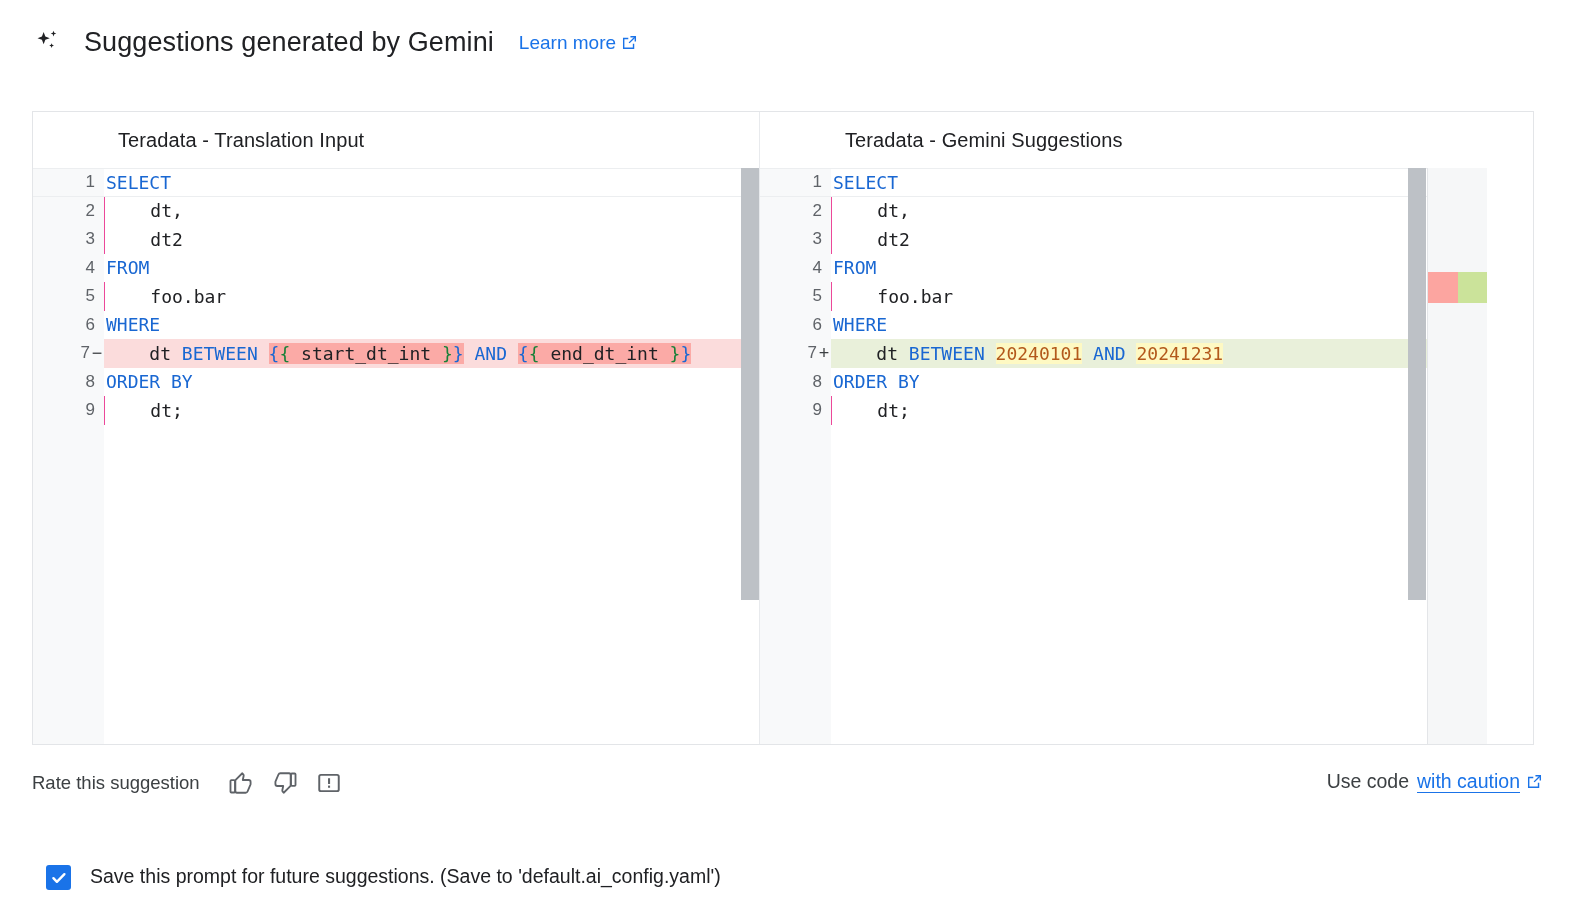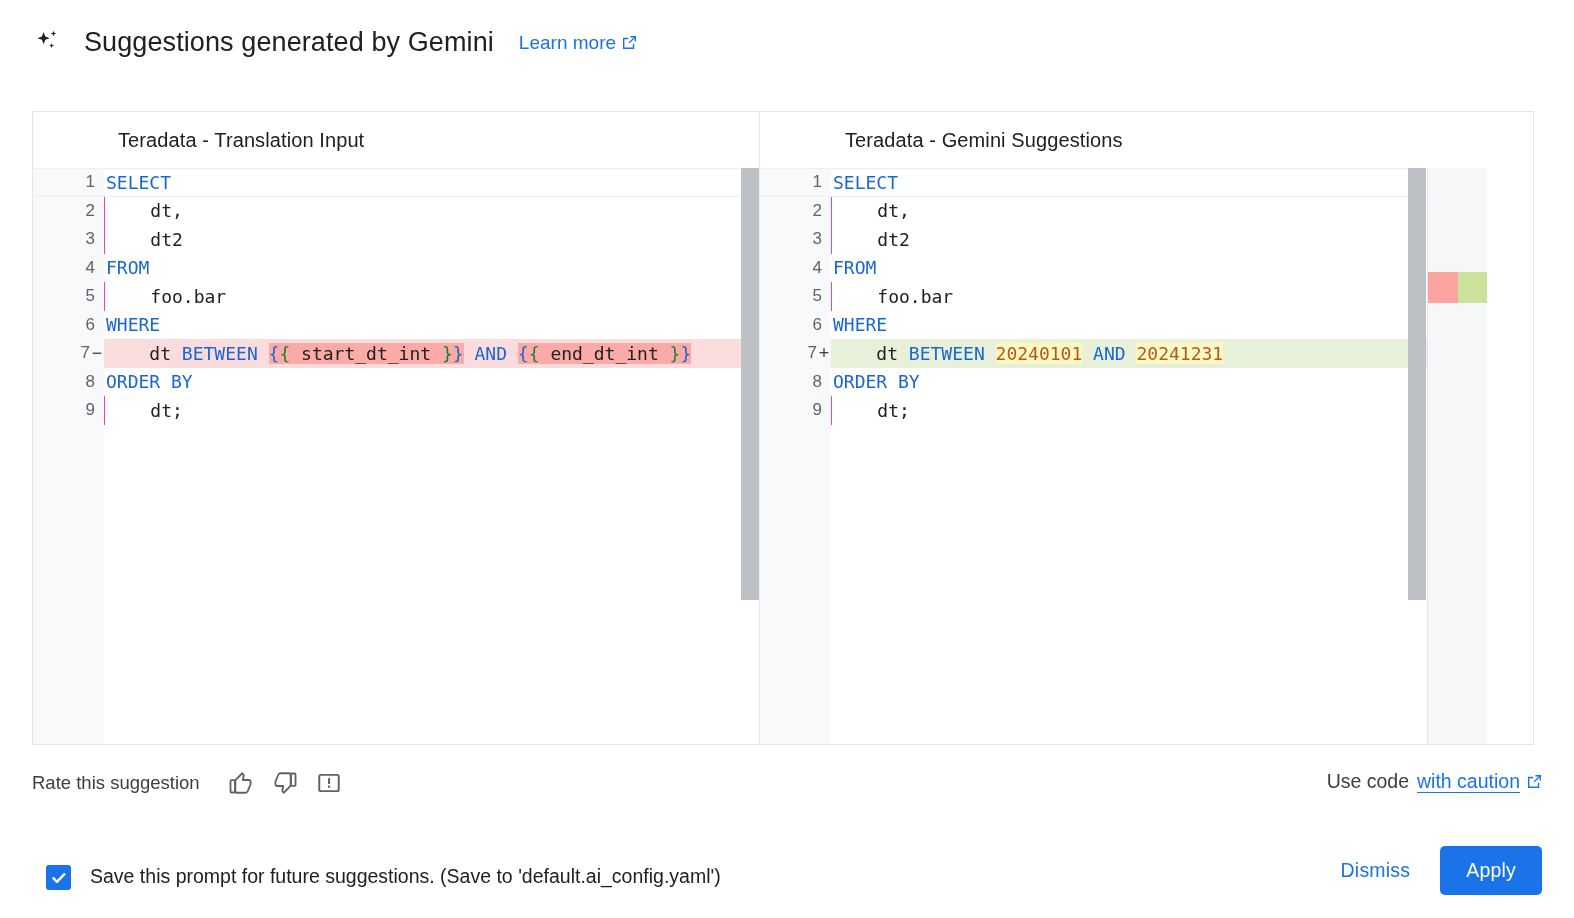--- a/index.html
+++ b/index.html
@@ -385,18 +385,14 @@
 
   <div class="save-row">
     <span class="checkbox">
       <svg width="18" height="18" viewBox="0 0 18 18" aria-hidden="true">
         <path fill="none" stroke="#ffffff" stroke-width="2.4" stroke-linecap="round" stroke-linejoin="round" d="M3.4 9.2l3.5 3.6 7.5-7.6"></path>
       </svg>
     </span>
     <span class="save-label">Save this prompt for future suggestions. (Save to 'default.ai_config.yaml')</span>
   </div>
 
-  <div class="actions">
-    <button class="btn-dismiss">Dismiss</button>
-    <button class="btn-apply">Apply</button>
-  </div>
 
 </div>
 
 </body></html>

